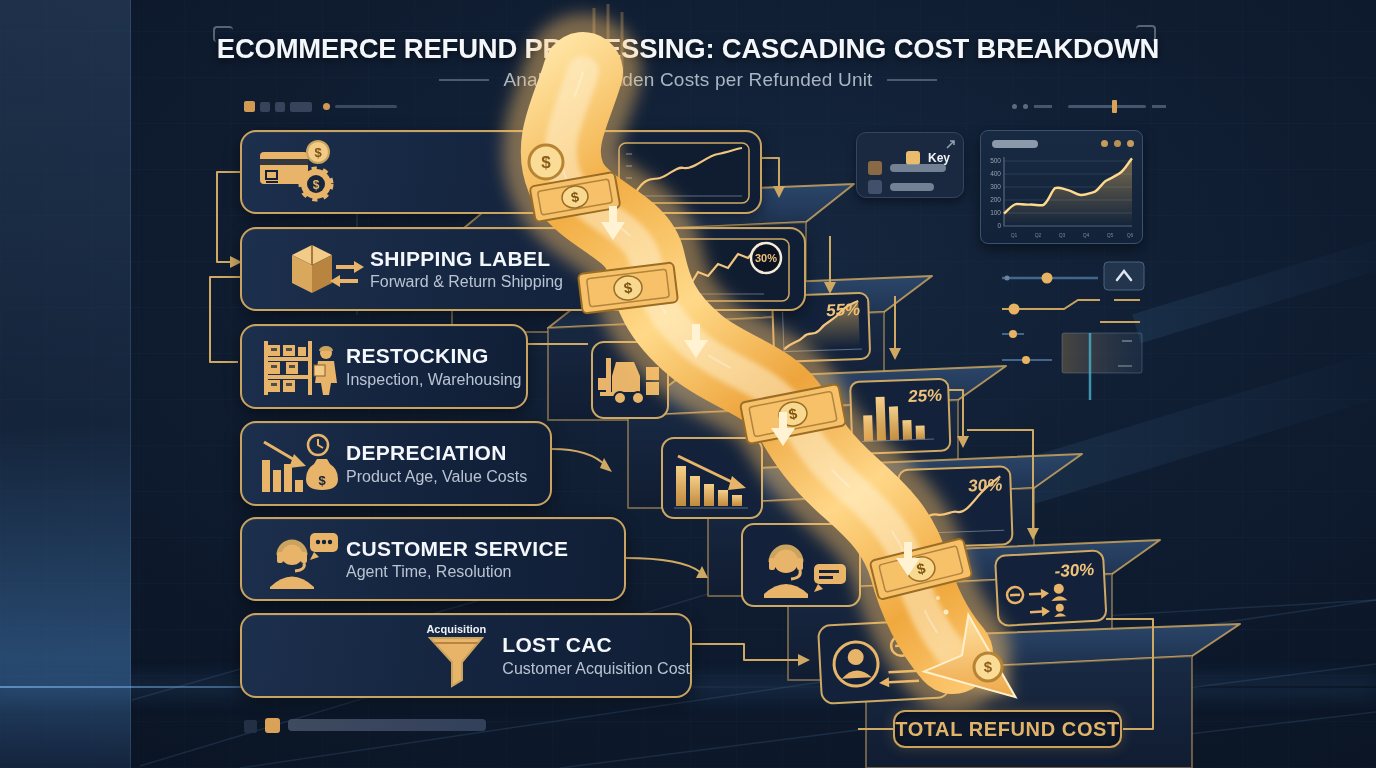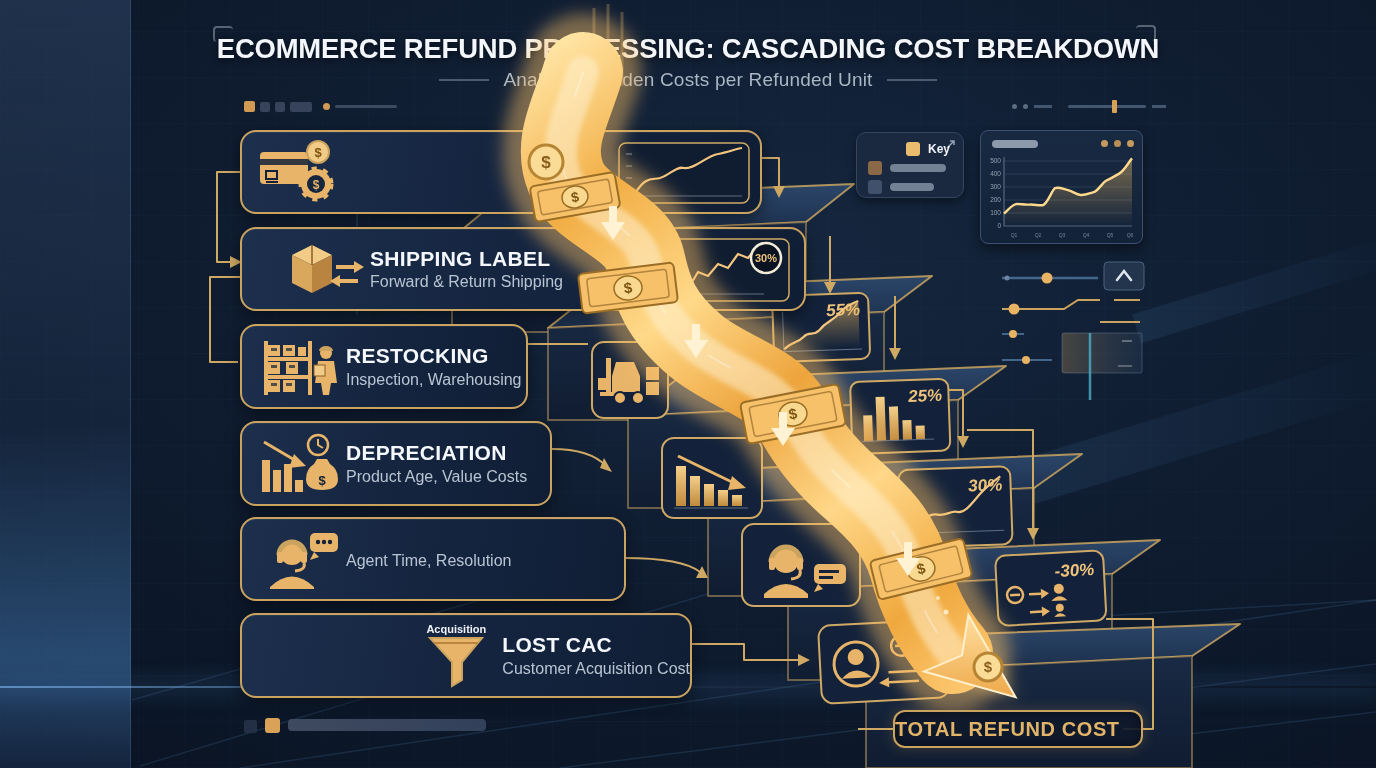--- a/index.html
+++ b/index.html
@@ -40,22 +40,22 @@
   .legend{left:856px;top:132px;width:108px;height:66px;background:#1a2940;border:1px solid #33455f;
     border-radius:10px;box-shadow:0 4px 10px rgba(0,0,0,.4);}
   .lg-row{position:absolute;left:11px;display:flex;align-items:center;gap:8px;}
   .sw{width:14px;height:14px;border-radius:3px;}
   .lg-label{color:#eef2f7;font-size:12px;font-weight:700;}
   .lg-bar{height:8px;border-radius:4px;background:#8291a2;opacity:.85;}
   .chartwin{left:980px;top:130px;width:163px;height:114px;border:1.5px solid #3a5070;border-radius:8px;
     background:linear-gradient(180deg,#182a42,#122238);box-shadow:0 5px 14px rgba(0,0,0,.45);}
   .cw-pill{position:absolute;left:11px;top:9px;width:46px;height:8px;border-radius:4px;background:#8b99ab;}
   .cw-dot{position:absolute;top:9px;width:7px;height:7px;border-radius:50%;}
-  .total{left:893px;top:710px;width:250px;height:38px;border:2px solid #caa35f;border-radius:12px;
-    background:rgba(15,25,43,.92);display:flex;align-items:center;
+  .total{left:893px;top:710px;width:229px;height:38px;border:2px solid #caa35f;border-radius:12px;
+    background:rgba(15,25,43,.92);display:flex;align-items:center;justify-content:center;
     color:#e2b469;font-size:20px;font-weight:700;letter-spacing:.6px;
     box-shadow:0 0 14px rgba(210,160,80,.25), inset 0 0 10px rgba(0,0,0,.5);}
   .deco-sq{border-radius:2px;}
   svg text{font-family:"Liberation Sans",sans-serif;}
   .pct{fill:#eec27b;font-size:17px;font-weight:700;}
   .yt{fill:#93a1b2;font-size:6.5px;}
   .xt{fill:#76849a;font-size:5px;}
 </style>
 </head>
 <body>
@@ -462,20 +462,21 @@
           <path d="M56,25 l-4,8 l9,-3 z"></path>
         </g>
         <g fill="#13223a">
             <circle cx="60" cy="15" r="2.2"></circle>
             <circle cx="66" cy="15" r="2.2"></circle>
             <circle cx="72" cy="15" r="2.2"></circle>
           </g>
       </svg>
     </div>
     <div>
+      <div class="ct">CUSTOMER SERVICE</div>
       <div class="cs">Agent Time, Resolution</div>
     </div>
   </div>
 
   <div class="abs card" style="left:240px;top:613px;width:452px;height:85px;justify-content:flex-end;">
     <div class="cicon">
       <div class="acq">Acquisition</div>
       <svg width="76" height="52" viewBox="0 0 76 52">
         <polygon points="12,2 64,2 44,26 44,44 34,50 34,26" fill="#e7b469" stroke="#caa35f" stroke-width="2"></polygon>
         <line x1="16" y1="7" x2="60" y2="7" stroke="#b98440" stroke-width="2"></line>
@@ -484,21 +485,21 @@
     <div>
       <div class="ct">LOST CAC</div>
       <div class="cs">Customer Acquisition Cost</div>
     </div>
   </div>
 
   <div class="abs legend">
     <svg class="abs" style="right:7px;top:6px;" width="11" height="11" viewBox="0 0 11 11">
       <path d="M2,9 L9,2 M5,2 H9 V6" fill="none" stroke="#93a2b4" stroke-width="1.5"></path>
     </svg>
-    <div class="lg-row" style="top:9px;padding-left:38px;">
+    <div class="lg-row" style="top:18px;padding-left:38px;">
       <div class="sw" style="background:#eabd6e;"></div>
       <div class="lg-label">Key</div>
     </div>
     <div class="lg-row" style="top:28px;">
       <div class="sw" style="background:#8a6a46;"></div>
       <div class="lg-bar" style="width:56px;"></div>
     </div>
     <div class="lg-row" style="top:47px;">
       <div class="sw" style="background:#41506b;"></div>
       <div class="lg-bar" style="width:44px;"></div>

